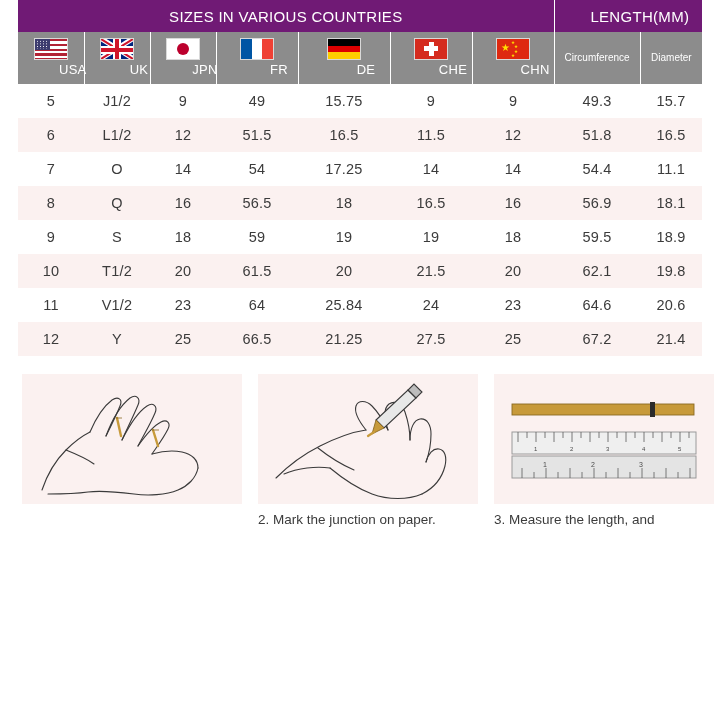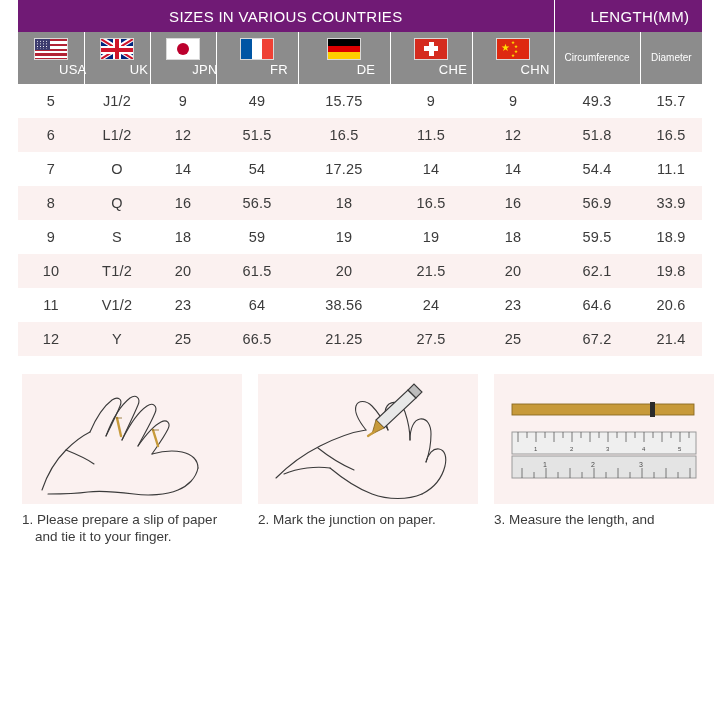--- a/index.html
+++ b/index.html
@@ -314,21 +314,21 @@
       </tr>
       <tr class="odd">
         <td>8</td>
         <td>Q</td>
         <td>16</td>
         <td>56.5</td>
         <td>18</td>
         <td>16.5</td>
         <td>16</td>
         <td>56.9</td>
-        <td>33.9</td>
+        <td>18.1</td>
       </tr>
       <tr class="even">
         <td>9</td>
         <td>S</td>
         <td>18</td>
         <td>59</td>
         <td>19</td>
         <td>19</td>
         <td>18</td>
         <td>59.5</td>
@@ -343,21 +343,21 @@
         <td>21.5</td>
         <td>20</td>
         <td>62.1</td>
         <td>19.8</td>
       </tr>
       <tr class="even">
         <td>11</td>
         <td>V1/2</td>
         <td>23</td>
         <td>64</td>
-        <td>38.56</td>
+        <td>25.84</td>
         <td>24</td>
         <td>23</td>
         <td>64.6</td>
         <td>20.6</td>
       </tr>
       <tr class="odd">
         <td>12</td>
         <td>Y</td>
         <td>25</td>
         <td>66.5</td>
@@ -387,24 +387,20 @@
           </g>
           <g stroke="#c79a3a" stroke-width="2.4" fill="none" stroke-linecap="round">
             <path d="M95 44 L99 62"></path>
             <path d="M131 56 L136 72"></path>
           </g>
           <g stroke="#8a6a22" stroke-width="0.8" fill="none">
             <path d="M94 44 L100 44"></path>
             <path d="M130 56 L137 56"></path>
           </g>
         </svg>
-      </div>
-      <div class="step-cap">
-        <span>1. Please prepare a slip of paper</span>
-        <span class="l2">and tie it to your finger.</span>
       </div>
     </div>
 
     <div class="step">
       <div class="step-img">
         <svg viewBox="0 0 220 130" width="220" height="130">
           <g fill="none" stroke="#3a3a3a" stroke-width="1.1" stroke-linecap="round">
             <path d="M18 104 C30 92 46 80 62 72 C78 64 94 58 108 56"></path>
             <path d="M108 56 C100 46 96 38 98 32 C100 26 108 26 114 32 C120 38 126 48 130 56"></path>
             <path d="M130 56 C126 44 126 34 131 30 C137 26 144 30 147 38 C150 47 152 58 152 66"></path>

